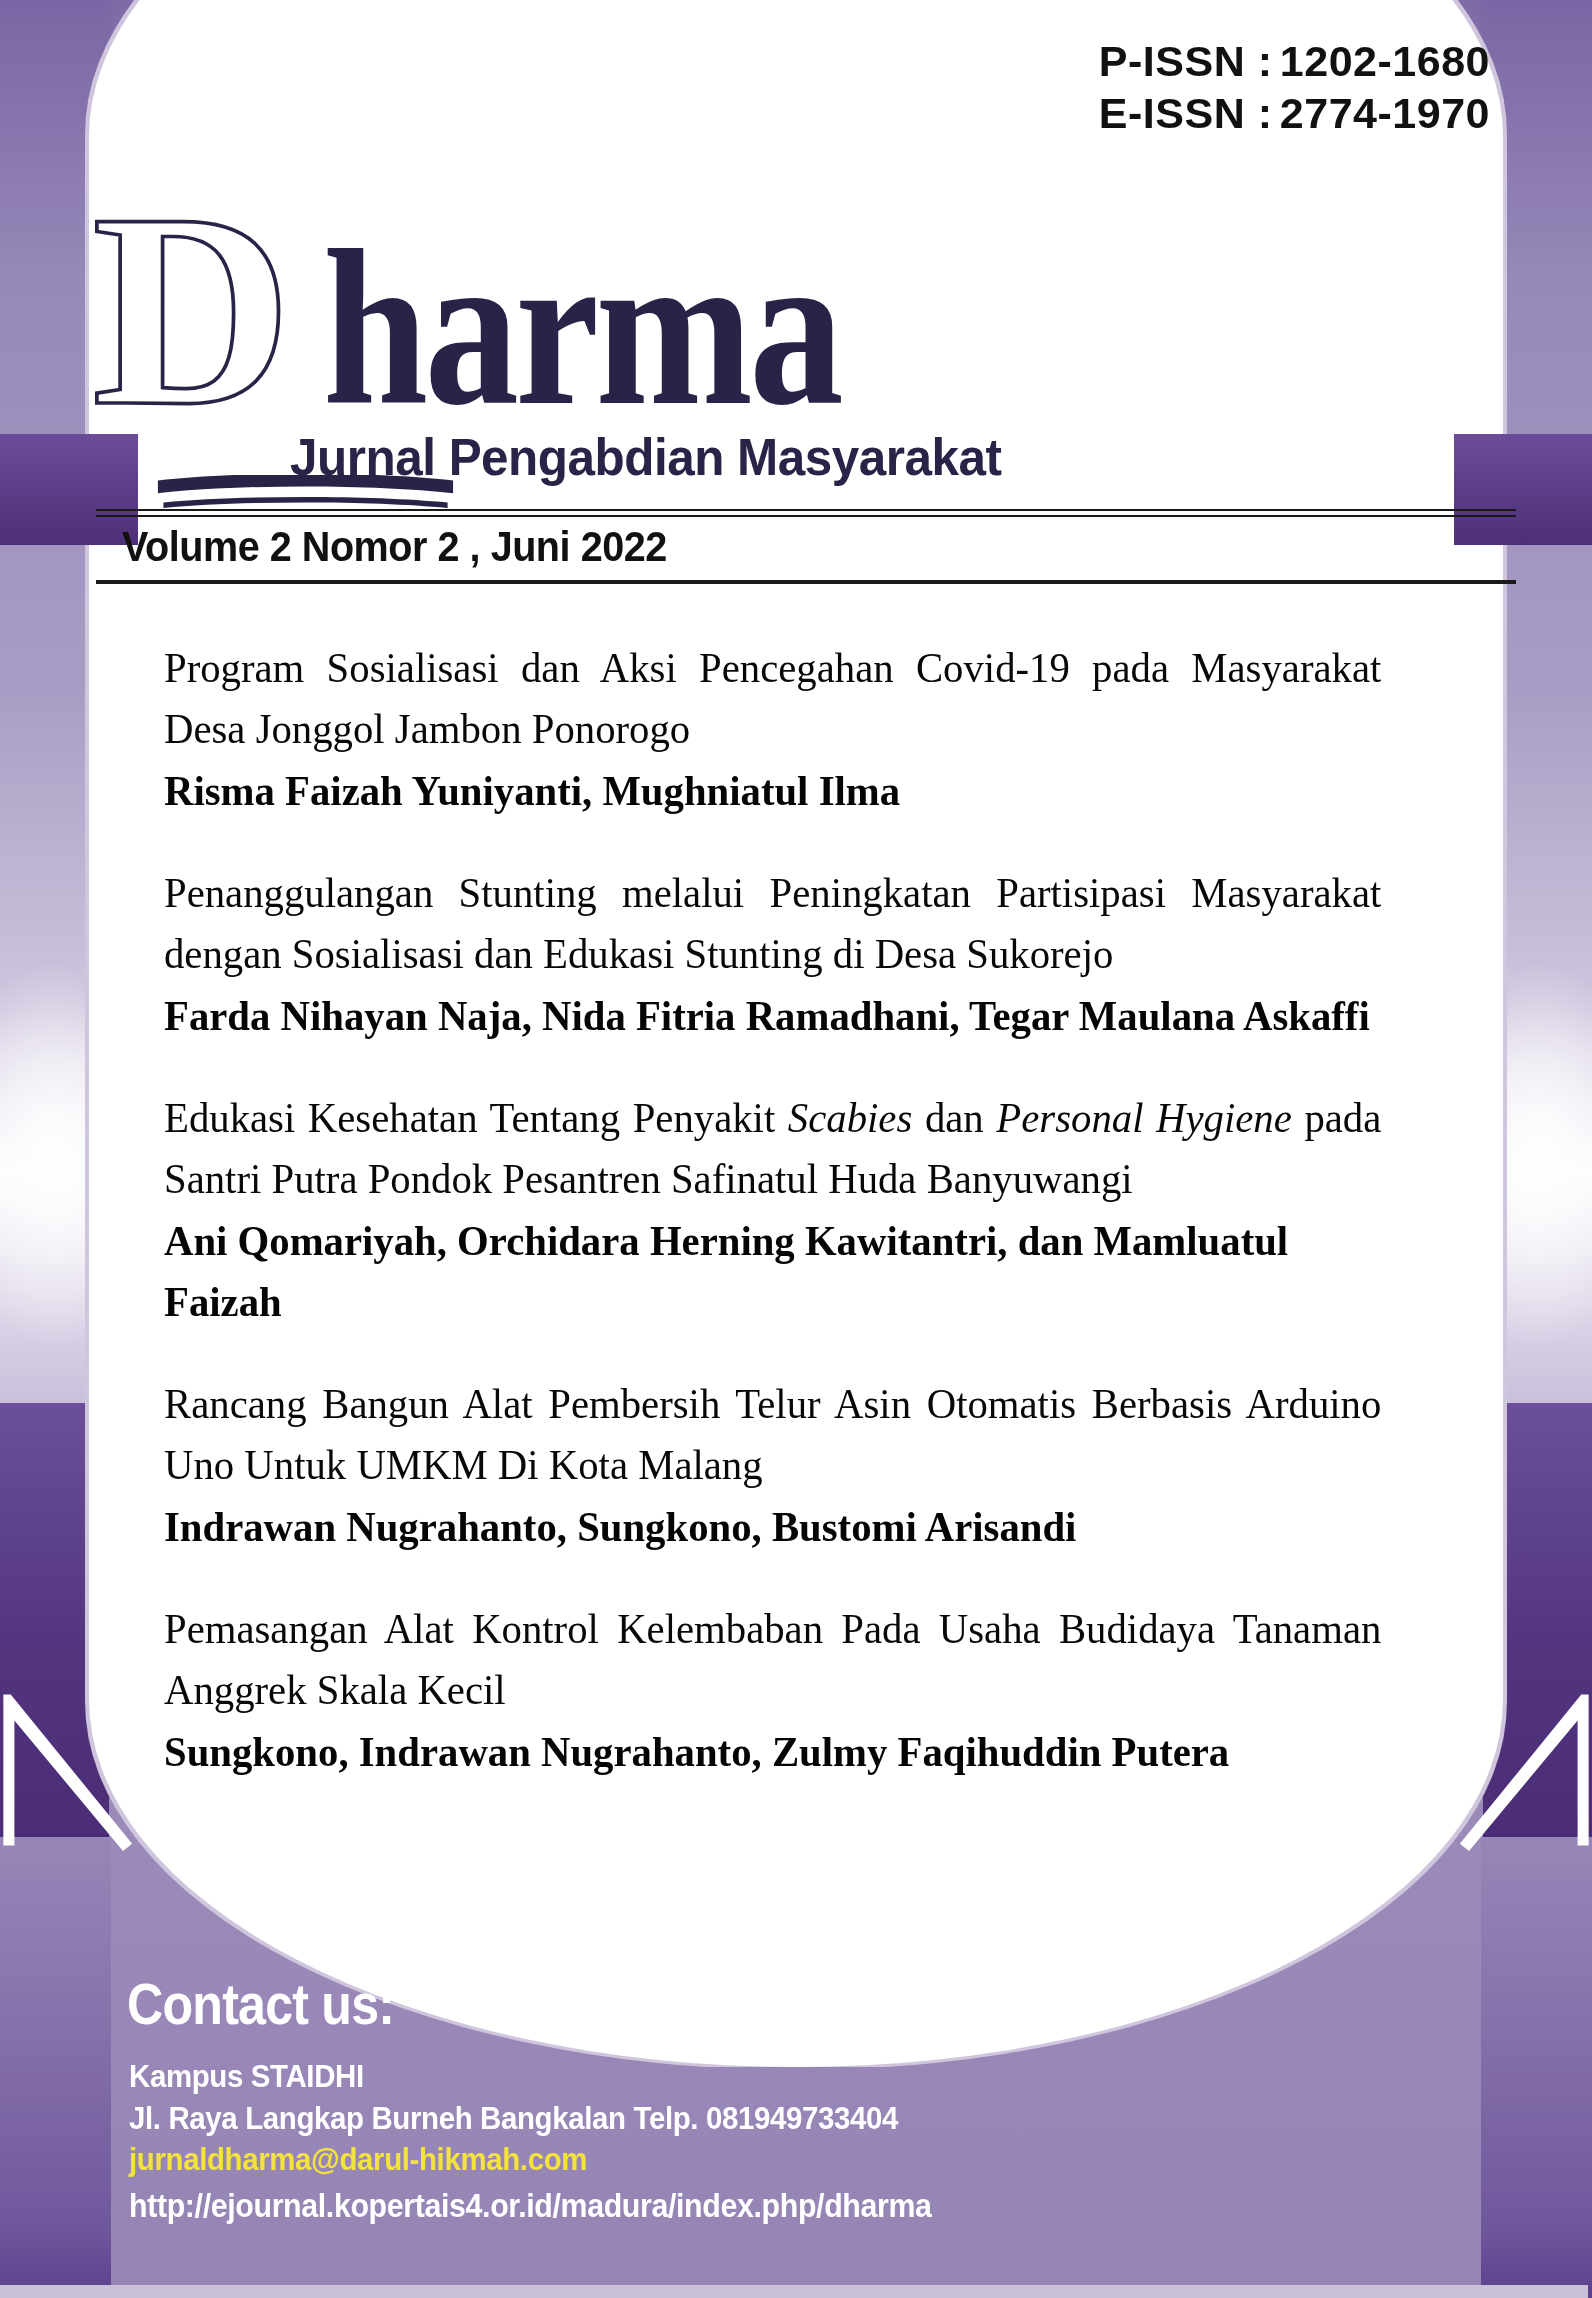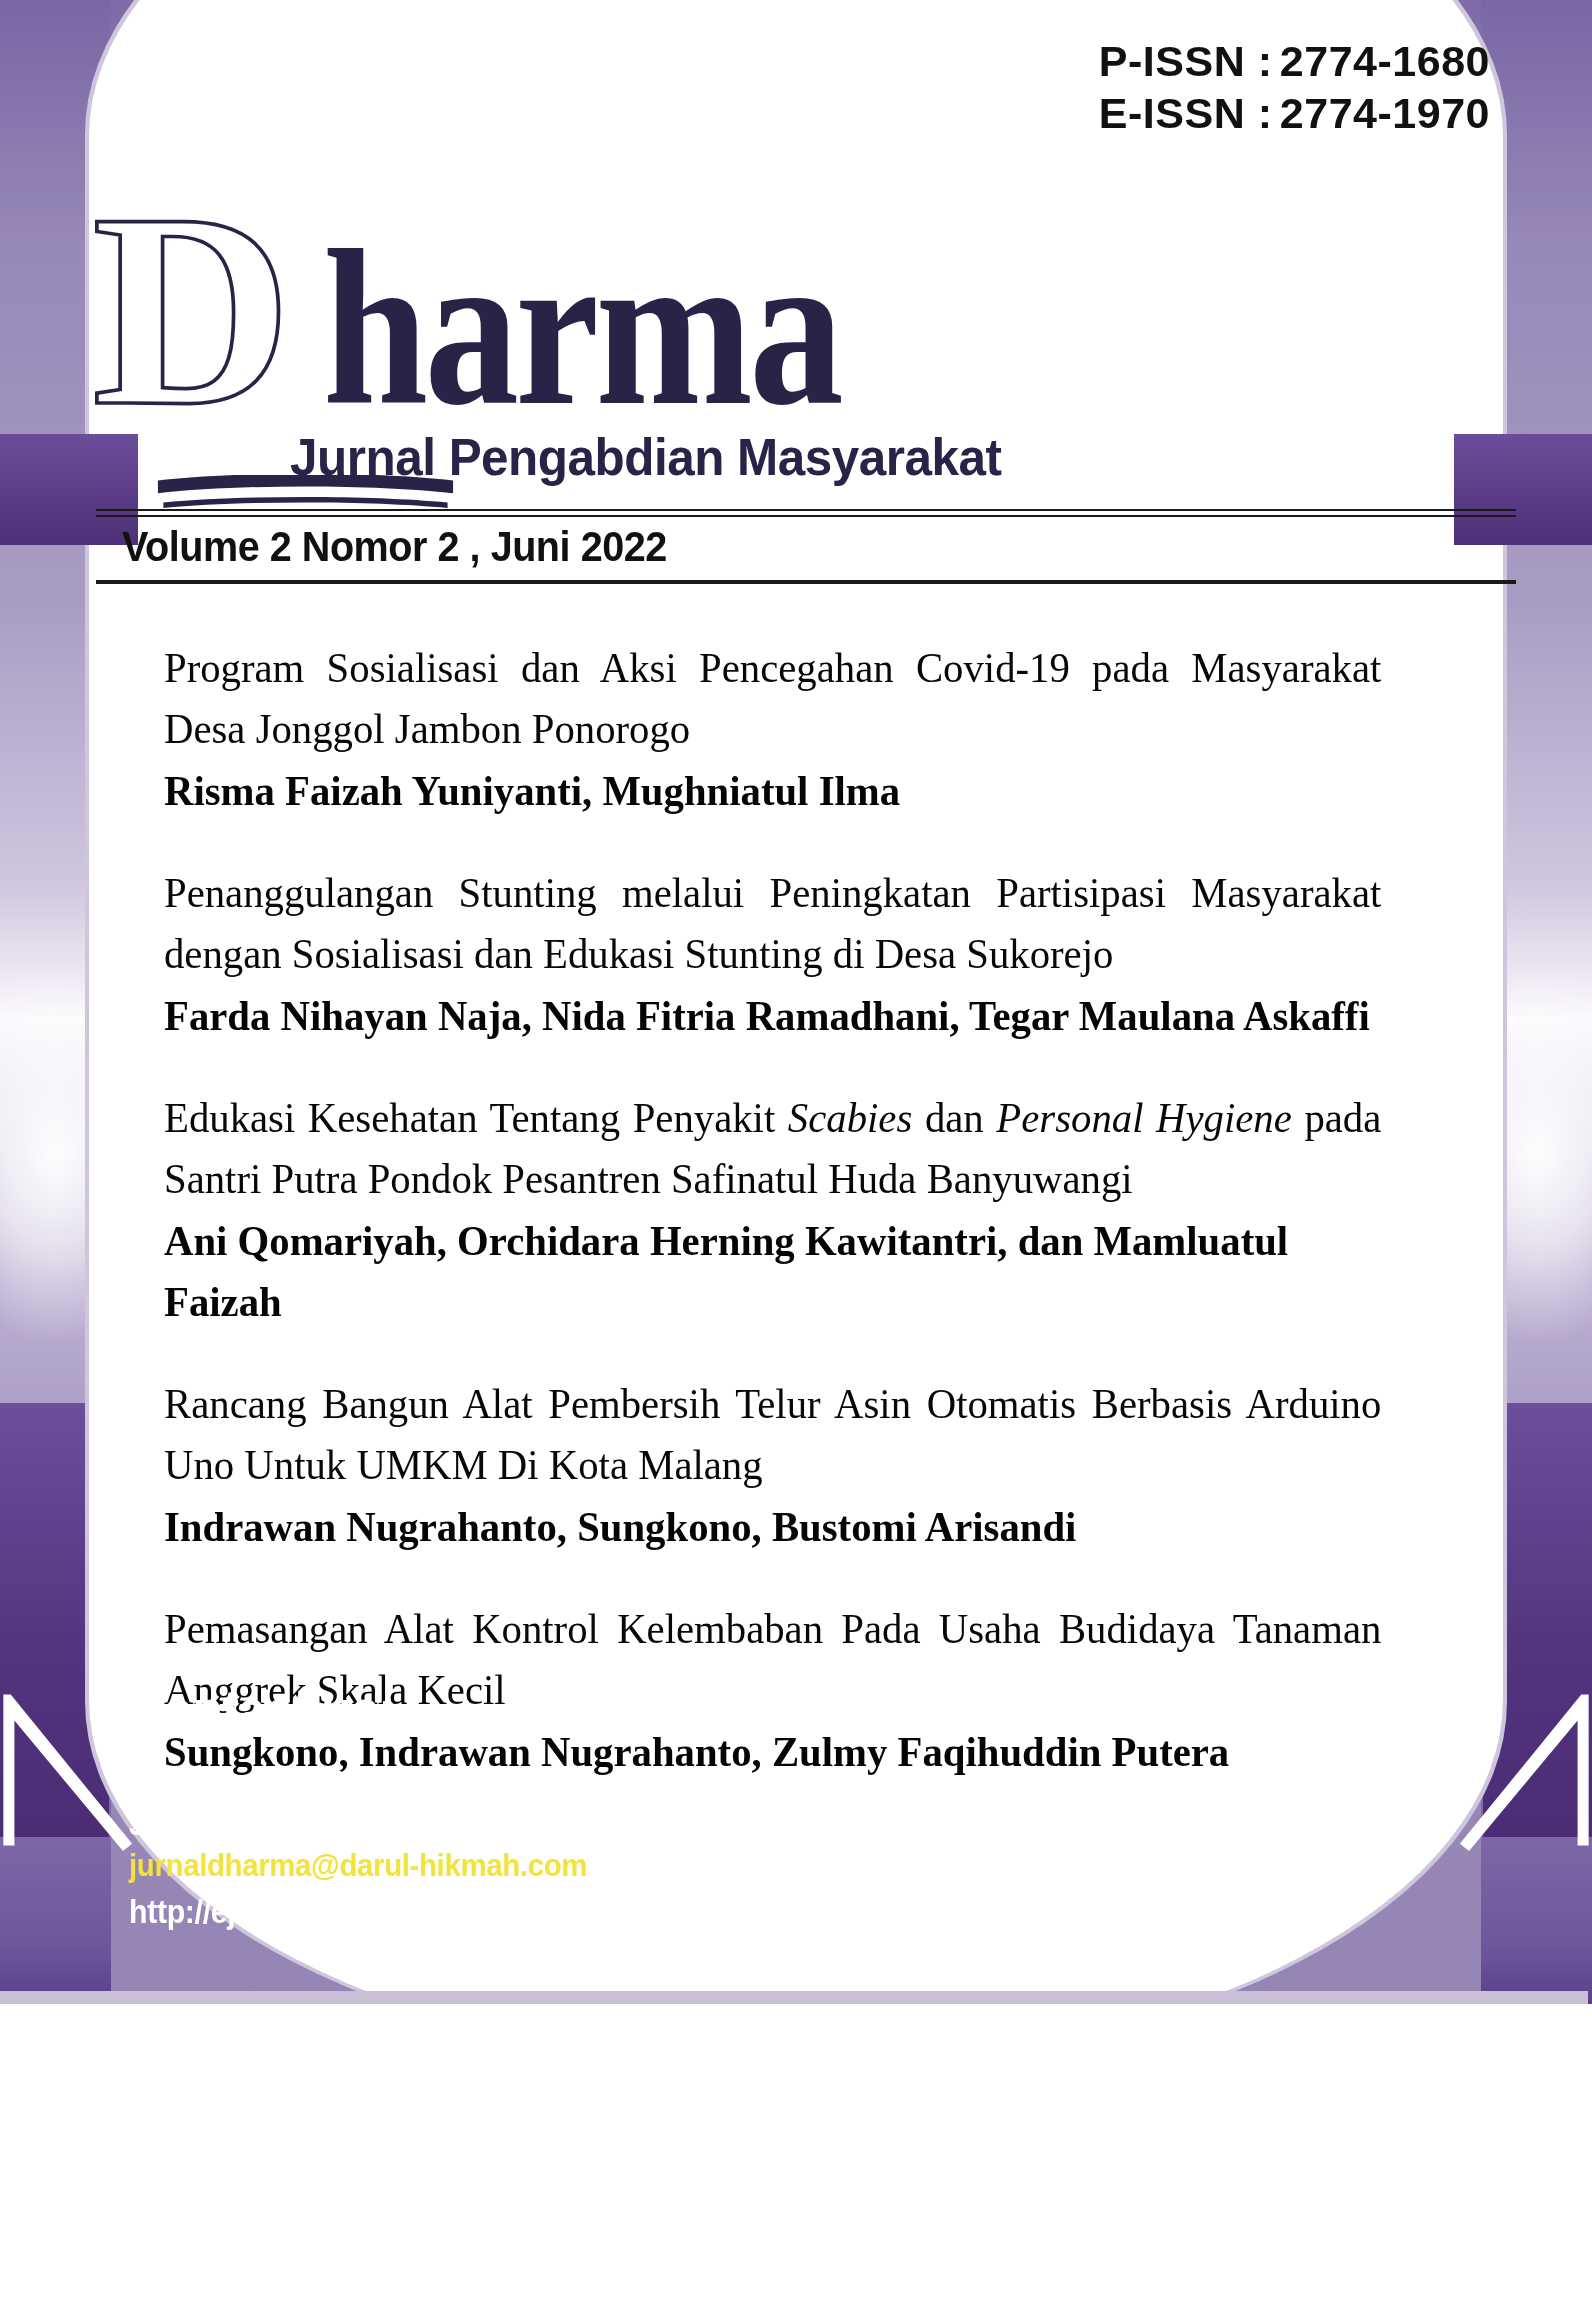--- a/index.html
+++ b/index.html
@@ -1,21 +1,21 @@
 <!DOCTYPE html>
 <html style="font-size:14.8px"><head>
 <meta charset="utf-8">
 <style>
   html,body{margin:0;padding:0;background:#ffffff;}
   *{box-sizing:border-box;}
 
   .cover{
     position:relative;
     width:1592px;
-    height:2004px;
+    height:2298px;
     overflow:hidden;
     font-family:"Liberation Sans", sans-serif;
     background:#737373;
   }
 
   
   .bg-base{
     position:absolute; inset:0;
     background:
       linear-gradient(180deg,
@@ -276,21 +276,21 @@
     <svg width="138" height="175" viewBox="0 0 150 190">
       <path d="M142,6 L142,170 L130,170 L130,34 L12,176 L2,168 L134,6 Z" fill="#ffffff"></path>
     </svg>
   </div>
 
   <div class="content">
 
     <div class="issn">
       <div class="row">
         <span class="lbl">P-ISSN :</span>
-        <span class="num">2774-1680</span>
+        <span class="num">1202-1680</span>
       </div>
       <div class="row">
         <span class="lbl">E-ISSN :</span>
         <span class="num">2774-1970</span>
       </div>
     </div>
 
     <div class="masthead">
       <div class="logo-d">D</div>
       <div class="logo-word">harma</div>

